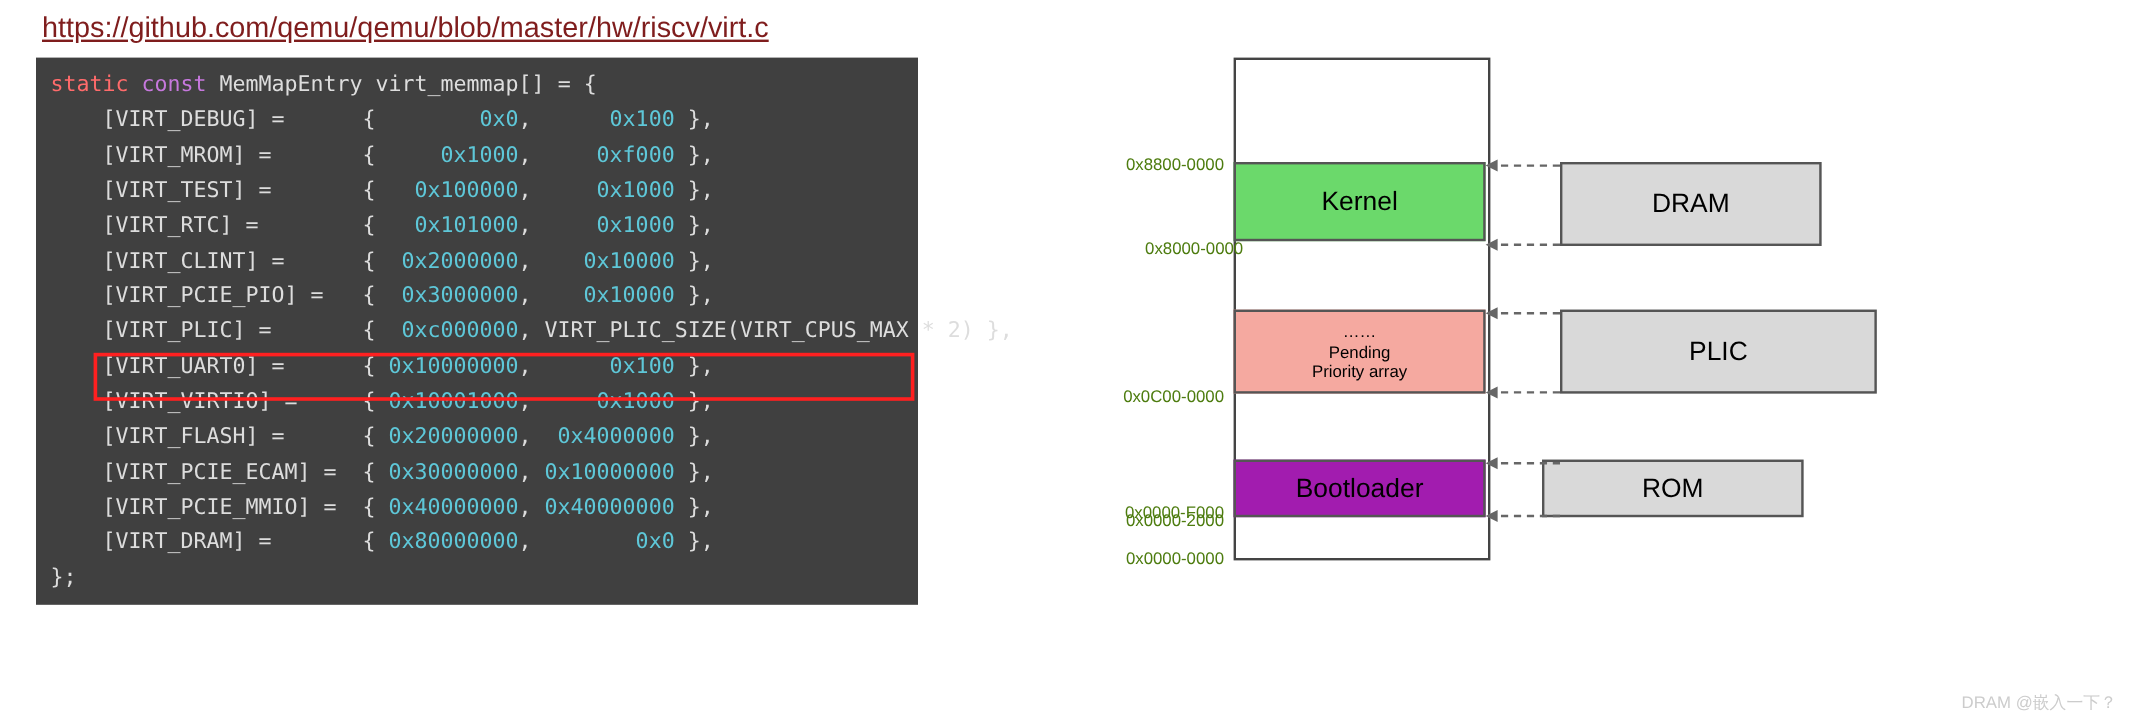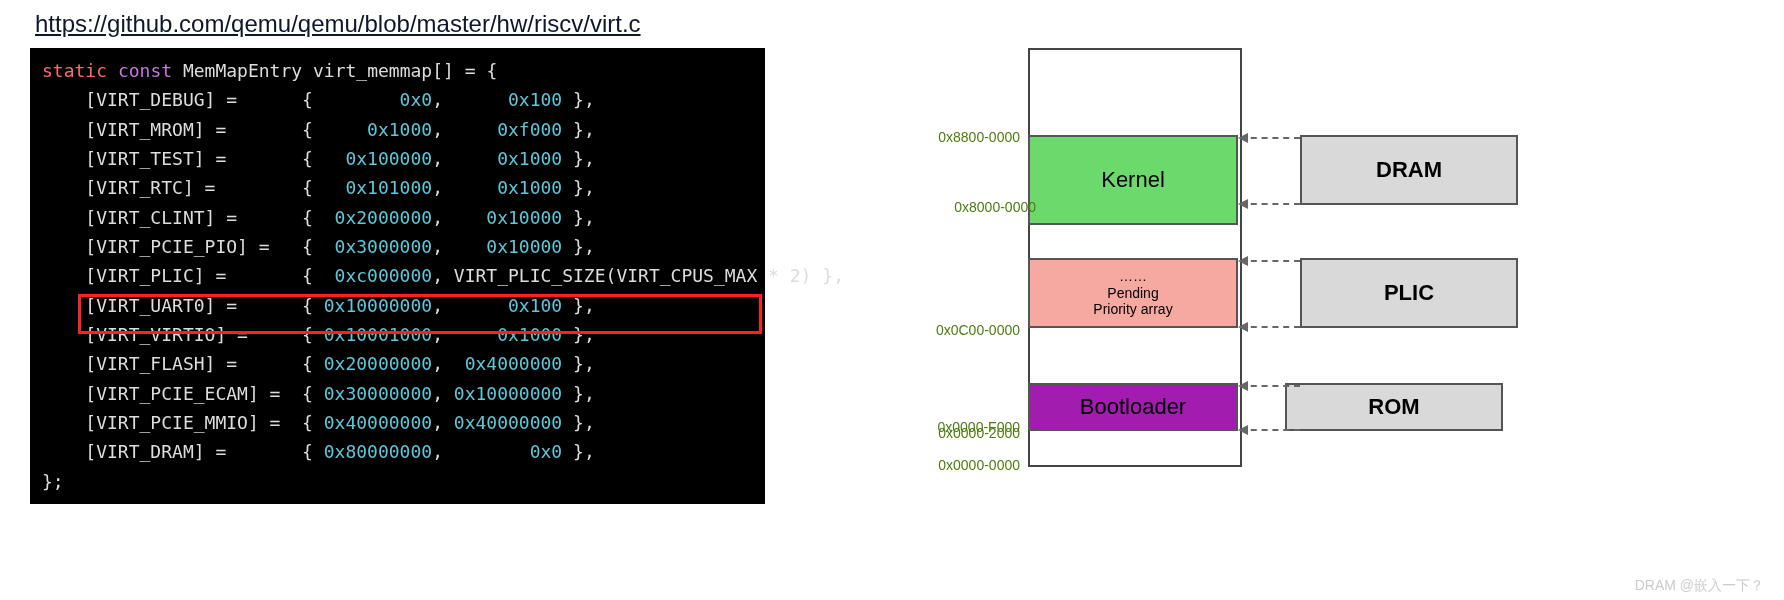--- a/index.html
+++ b/index.html
@@ -4,33 +4,33 @@
   <style>
     body {
       margin: 0;
       padding: 10px;
       font-family: sans-serif;
       background: #fff;
       width: 1784px;
       box-sizing: border-box;
     }
     .link {
-      color: #0f172a;
+      color: #7f1d1d;
       text-decoration: underline;
       font-size: 24px;
       margin-left: 25px;
       display: inline-block;
       margin-bottom: 10px;
     }
     .main-container {
       display: flex;
       align-items: flex-start;
     }
     .code-block {
-      background: #000000;
+      background: #404040;
       color: #ddd;
       font-family: 'Consolas', monospace;
       font-size: 18px;
       line-height: 1.63;
       padding: 8px 8px 8px 12px;
       margin-left: 20px;
       width: 715px;
       position: relative;
     }
     .code-line {
@@ -69,36 +69,35 @@
     .mem-block {
       position: absolute;
       border: 2px solid #555;
       box-sizing: border-box;
       display: flex;
       flex-direction: column;
       align-items: center;
       justify-content: center;
       font-size: 22px;
     }
-    .kernel { left: 253px; top: 87px; width: 210px; height: 90px; background: #6bd96b; }
+    .kernel { left: 253px; top: 87px; width: 210px; height: 66px; background: #6bd96b; }
     .pending { left: 253px; top: 210px; width: 210px; height: 70px; background: #f5a9a0; font-size: 14px; line-height: 1.2; }
     .bootloader { left: 253px; top: 335px; width: 210px; height: 48px; background: #a21caf; font-size: 22px;}
     .right-block {
       position: absolute;
       border: 2px solid #555;
       box-sizing: border-box;
       display: flex;
       align-items: center;
       justify-content: center;
       font-size: 22px;
       background: #d9d9d9;
-      font-weight: bold;
     }
     .dram { left: 525px; top: 87px; width: 218px; height: 70px; }
-    .plic { left: 525px; top: 210px; width: 218px; height: 70px; text-align: right; }
+    .plic { left: 525px; top: 210px; width: 264px; height: 70px; text-align: right; }
     .rom  { left: 510px; top: 335px; width: 218px; height: 48px; }
     .addr-label {
       position: absolute;
       font-size: 14px;
       color: #4d7c0f;
       text-align: right;
       white-space: pre-line;
       line-height: 1.3;
     }
     .dash-line {

